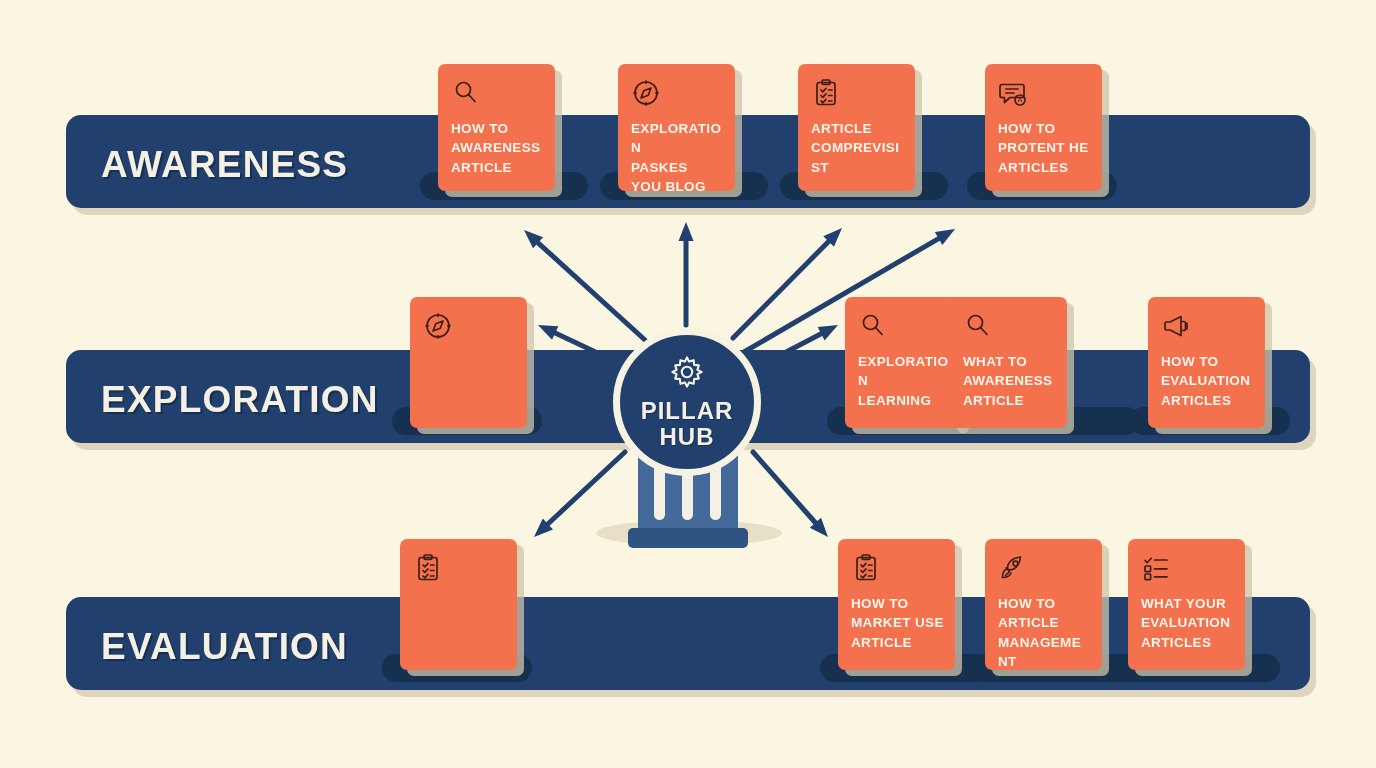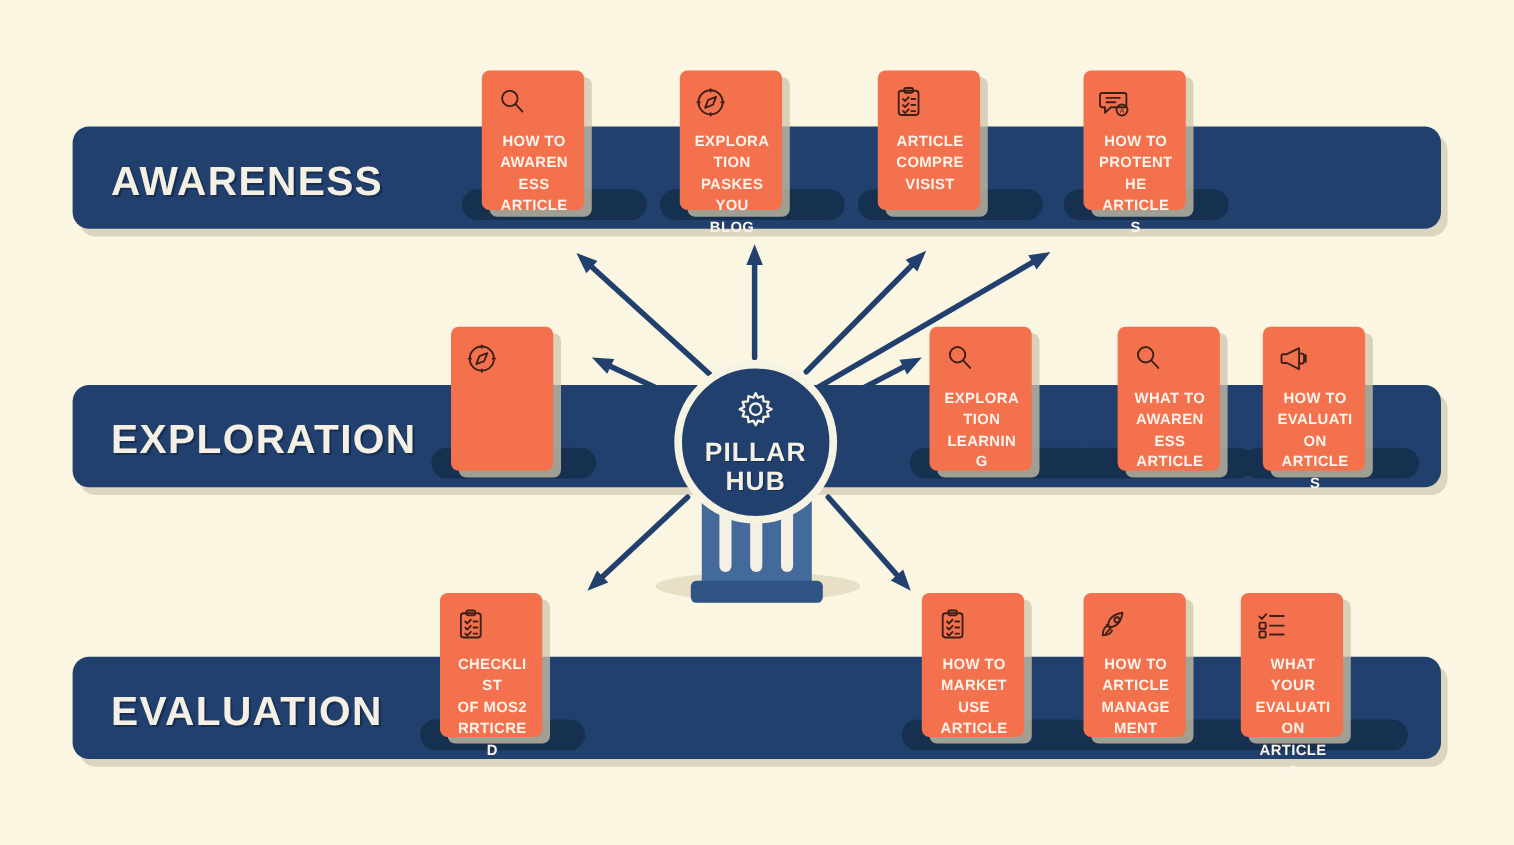--- a/index.html
+++ b/index.html
@@ -53,27 +53,26 @@
   .slot-pill {
     position: absolute;
     height: 28px;
     background: #16304F;
     border-radius: 14px;
   }
 
   
   .card {
     position: absolute;
-    width: 93px;
+    width: 117px;
     background: #F4714E;
     border-radius: 7px;
     box-shadow: 7px 6px 0 rgba(205,196,170,0.75);
     box-sizing: border-box;
     padding: 14px 11px 20px 13px;
-    text-align: center;
   }
   .card-icon {
     width: 30px;
     height: 30px;
     display: block;
     margin-bottom: 11px;
   }
   .card-icon svg { display: block; }
   .card-text {
     color: #FDF4EC;
@@ -265,21 +264,21 @@
           <svg width="30" height="30" viewBox="0 0 30 30" fill="none" stroke="#3B2018" stroke-width="1.7" stroke-linecap="round" stroke-linejoin="round">
             <circle cx="12.5" cy="11.5" r="7"></circle>
             <line x1="17.6" y1="16.7" x2="24" y2="23.5"></line>
           </svg>
         </span>
         <div class="card-text">
           <div>EXPLORATION</div>
           <div>LEARNING</div>
         </div>
       </div>
-      <div class="card r-exploration" style="left: 1016px;">
+      <div class="card r-exploration" style="left: 950px;">
         <span class="card-icon">
           <svg width="30" height="30" viewBox="0 0 30 30" fill="none" stroke="#3B2018" stroke-width="1.7" stroke-linecap="round" stroke-linejoin="round">
             <circle cx="12.5" cy="11.5" r="7"></circle>
             <line x1="17.6" y1="16.7" x2="24" y2="23.5"></line>
           </svg>
         </span>
         <div class="card-text">
           <div>WHAT TO</div>
           <div>AWARENESS</div>
           <div>ARTICLE</div>
@@ -311,25 +310,20 @@
             <rect x="6" y="4.5" width="18" height="22" rx="2.4"></rect>
             <rect x="11" y="2" width="8" height="4.4" rx="1.4"></rect>
             <path d="M10 12 l1.8 1.8 l3.2 -3.4"></path>
             <line x1="17.5" y1="12" x2="21" y2="12"></line>
             <path d="M10 17.5 l1.8 1.8 l3.2 -3.4"></path>
             <line x1="17.5" y1="17.5" x2="21" y2="17.5"></line>
             <path d="M10 23 l1.8 1.8 l3.2 -3.4"></path>
             <line x1="17.5" y1="23" x2="21" y2="23"></line>
           </svg>
         </span>
-        <div class="card-text">
-          <div>CHECKLIST</div>
-          <div>OF MOS2</div>
-          <div>RRTICRED</div>
-        </div>
       </div>
       <div class="card r-evaluation" style="left: 838px;">
         <span class="card-icon">
           <svg width="30" height="30" viewBox="0 0 30 30" fill="none" stroke="#3B2018" stroke-width="1.7" stroke-linecap="round" stroke-linejoin="round">
             <rect x="6" y="4.5" width="18" height="22" rx="2.4"></rect>
             <rect x="11" y="2" width="8" height="4.4" rx="1.4"></rect>
             <path d="M10 12 l1.8 1.8 l3.2 -3.4"></path>
             <line x1="17.5" y1="12" x2="21" y2="12"></line>
             <path d="M10 17.5 l1.8 1.8 l3.2 -3.4"></path>
             <line x1="17.5" y1="17.5" x2="21" y2="17.5"></line>

